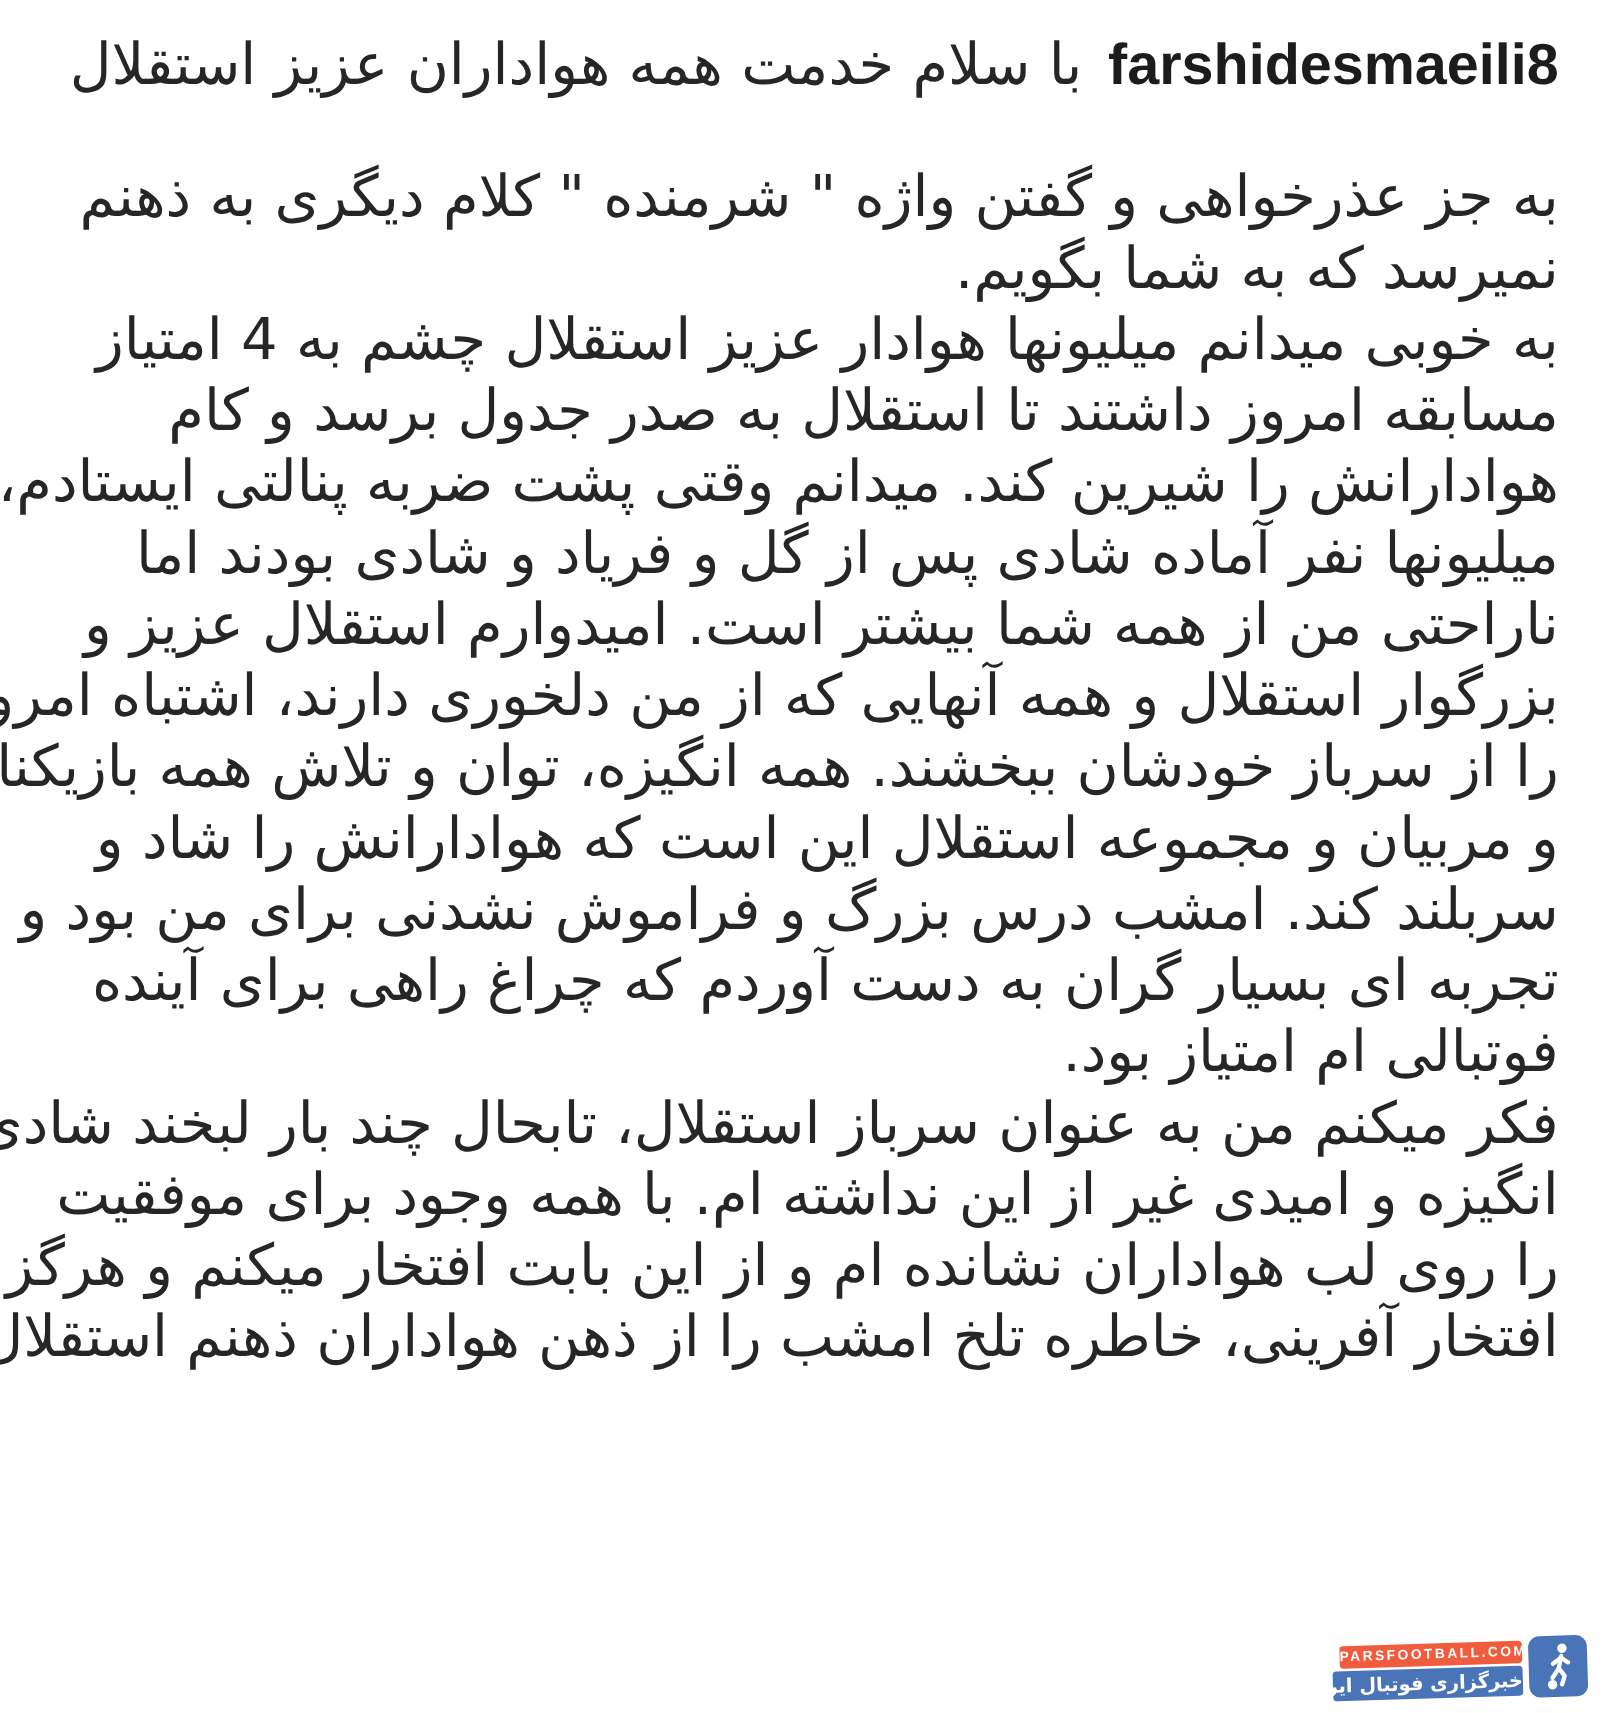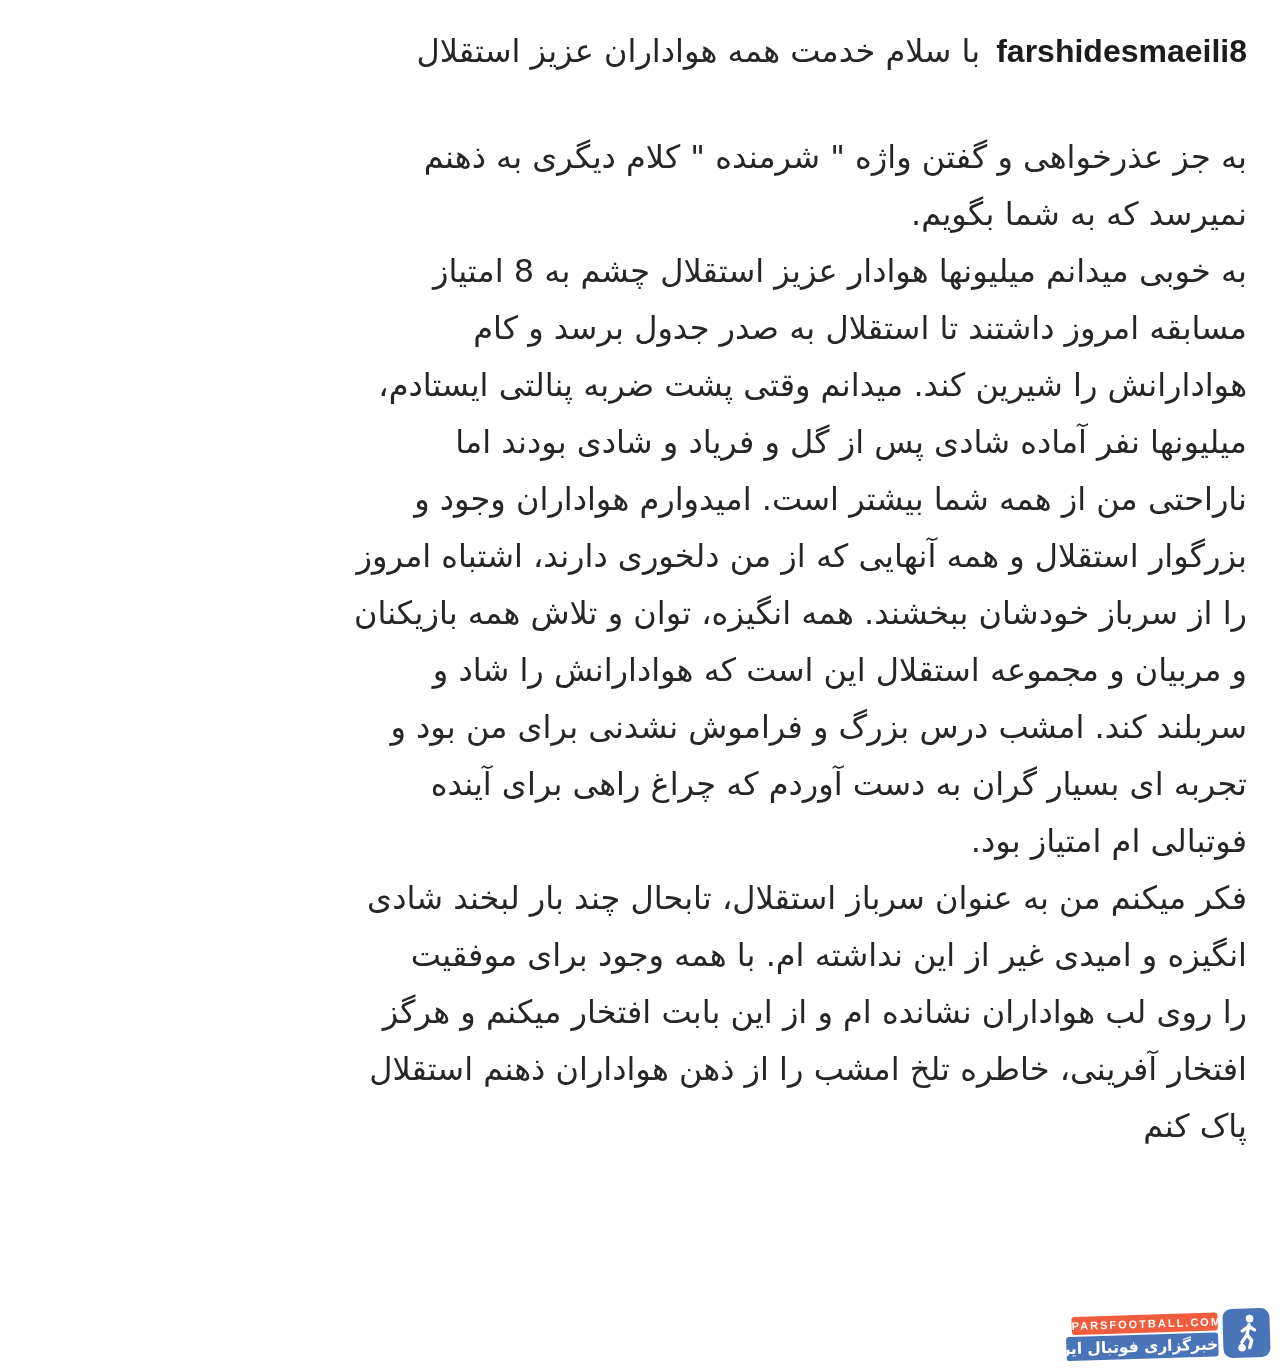--- a/index.html
+++ b/index.html
@@ -12,21 +12,21 @@
     font-family: "DejaVu Sans", sans-serif;
     color: #262626;
   }
   .caption {
     direction: rtl;
     text-align: right;
     padding: 23px 36px 0 40px;
     overflow: hidden;
   }
   .line {
-    font-size: 32px;
+    font-size: 46px;
     line-height: 57px;
     height: 57px;
     white-space: nowrap;
     color: #262626;
   }
   .header-line { margin-bottom: 49px; }
   .username {
     font-family: "Liberation Sans", "DejaVu Sans", sans-serif;
     font-weight: 700;
     direction: ltr;
@@ -96,36 +96,35 @@
 <body>
 
 <div class="caption">
   <div class="line header-line">
     <span class="username">farshidesmaeili8</span>
     <span class="header-text">با سلام خدمت همه هواداران عزیز استقلال</span>
   </div>
   <div>
       <div class="line">به جز عذرخواهی و گفتن واژه " شرمنده " کلام دیگری به ذهنم</div>
       <div class="line">نمیرسد که به شما بگویم.</div>
-      <div class="line">به خوبی میدانم میلیونها هوادار عزیز استقلال چشم به 8 امتیاز</div>
+      <div class="line">به خوبی میدانم میلیونها هوادار عزیز استقلال چشم به 4 امتیاز</div>
       <div class="line">مسابقه امروز داشتند تا استقلال به صدر جدول برسد و کام</div>
       <div class="line">هوادارانش را شیرین کند. میدانم وقتی پشت ضربه پنالتی ایستادم،</div>
       <div class="line">میلیونها نفر آماده شادی پس از گل و فریاد و شادی بودند اما</div>
-      <div class="line">ناراحتی من از همه شما بیشتر است. امیدوارم هواداران وجود و</div>
+      <div class="line">ناراحتی من از همه شما بیشتر است. امیدوارم استقلال عزیز و</div>
       <div class="line">بزرگوار استقلال و همه آنهایی که از من دلخوری دارند، اشتباه امروز</div>
       <div class="line">را از سرباز خودشان ببخشند. همه انگیزه، توان و تلاش همه بازیکنان</div>
       <div class="line">و مربیان و مجموعه استقلال این است که هوادارانش را شاد و</div>
       <div class="line">سربلند کند. امشب درس بزرگ و فراموش نشدنی برای من بود و</div>
       <div class="line">تجربه ای بسیار گران به دست آوردم که چراغ راهی برای آینده</div>
       <div class="line">فوتبالی ام امتیاز بود.</div>
       <div class="line">فکر میکنم من به عنوان سرباز استقلال، تابحال چند بار لبخند شادی</div>
       <div class="line">انگیزه و امیدی غیر از این نداشته ام. با همه وجود برای موفقیت</div>
       <div class="line">را روی لب هواداران نشانده ام و از این بابت افتخار میکنم و هرگز</div>
       <div class="line">افتخار آفرینی، خاطره تلخ امشب را از ذهن هواداران ذهنم استقلال</div>
-      <div class="line">پاک کنم</div>
     </div>
 </div>
 
 <div class="watermark">
   <div class="wm-bars">
     <div class="wm-orange">PARSFOOTBALL.COM</div>
     <div class="wm-blue">خبرگزاری فوتبال ایران</div>
   </div>
   <div class="wm-icon">
     <svg width="38" height="42" viewBox="0 0 100 110">

